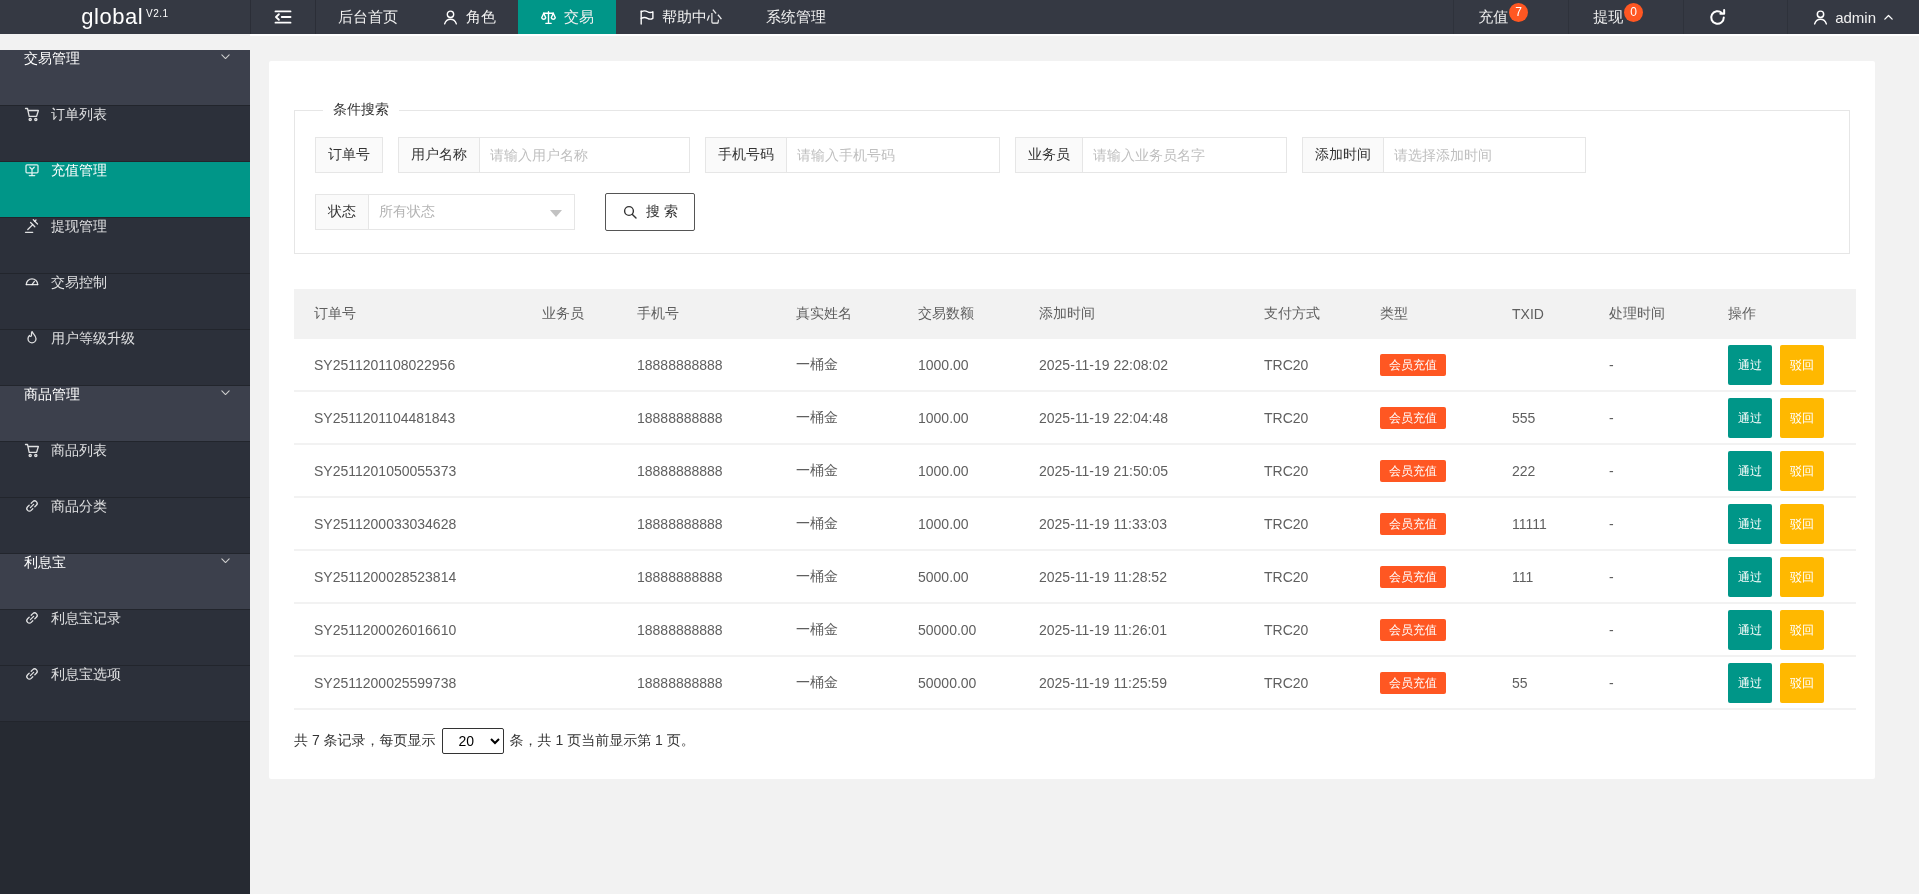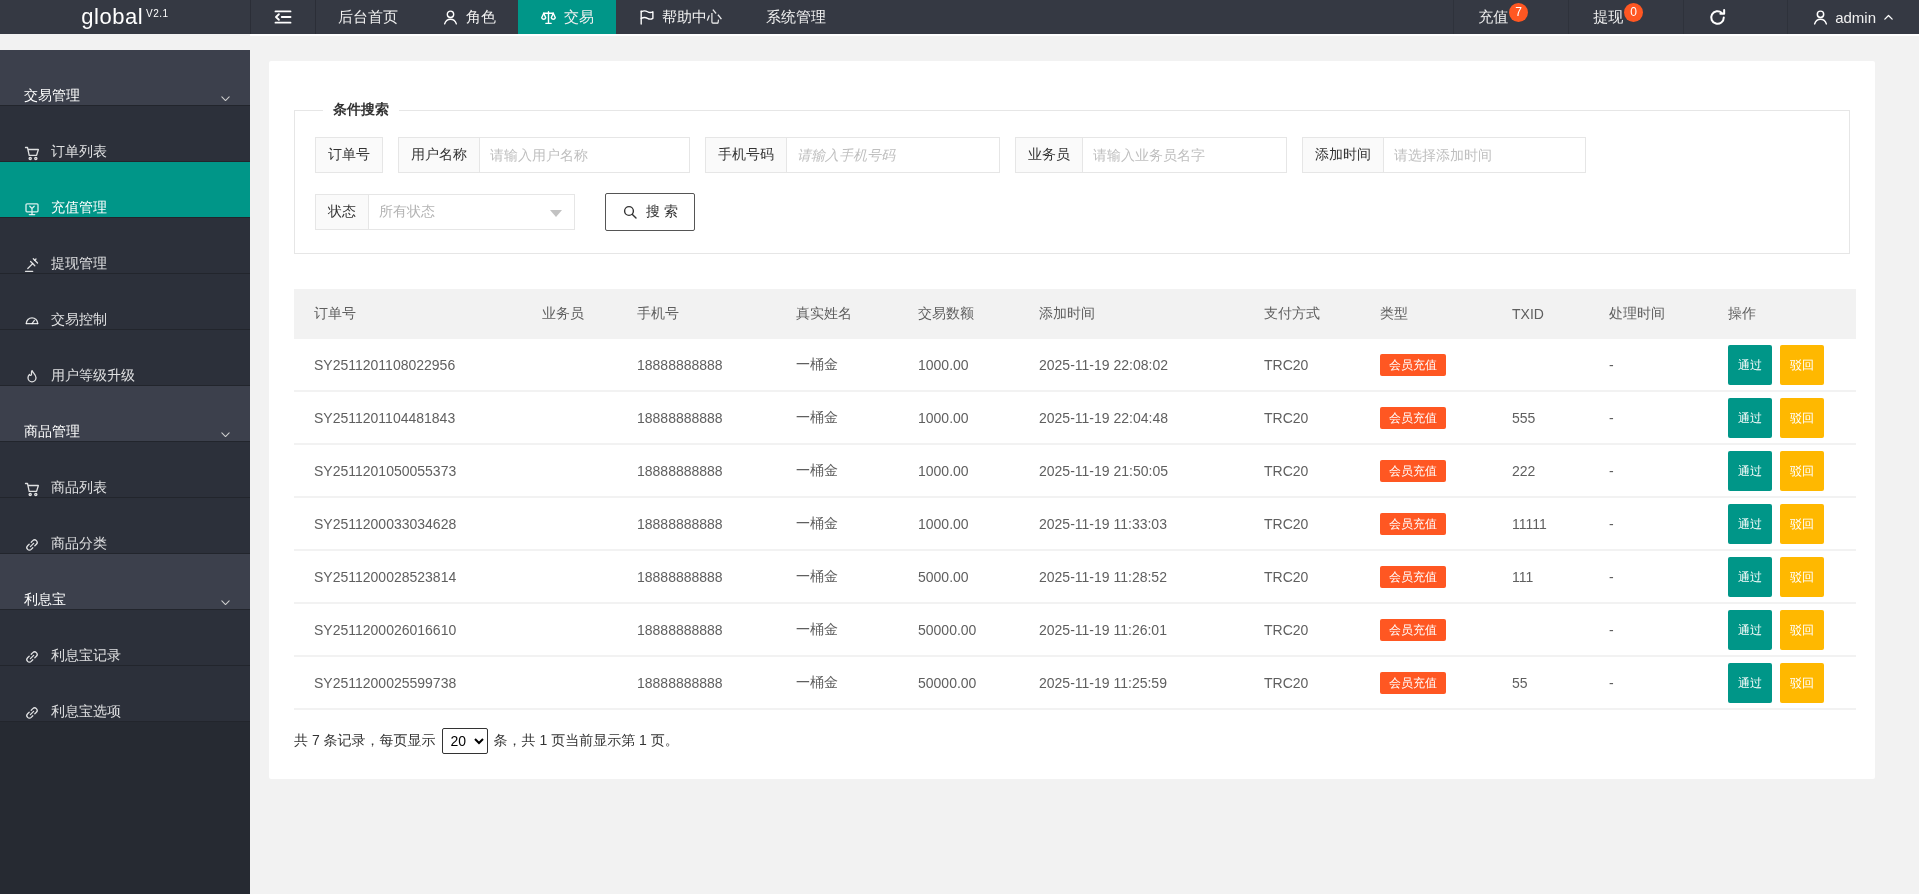--- a/index.html
+++ b/index.html
@@ -19,39 +19,39 @@
   .nav-right{margin-left:auto;display:flex;align-items:stretch;gap:36px;}
   .nav-right-item{position:relative;display:flex;align-items:center;padding:0 24px;
     font-size:15px;color:#f0f0f0;cursor:pointer;border-left:1px solid #2e323b;gap:6px;}
   .badge{position:absolute;top:3px;right:4px;min-width:19px;height:19px;line-height:19px;
     background:#FF5722;color:#fff;border-radius:10px;font-size:12px;text-align:center;
     font-style:normal;padding:0 2px;box-sizing:border-box;}
   .icon{display:inline-flex;align-items:center;justify-content:center;}
   .icon svg{display:block;}
   
   .sidebar{position:fixed;top:50px;left:0;bottom:0;width:250px;background:#262A32;z-index:9;}
-  .side-row{height:56px;display:flex;align-items:flex-end;padding:0 20px 0 24px;
+  .side-row{height:56px;display:flex;align-items:flex-start;padding:0 20px 0 24px;
     box-sizing:border-box;font-size:14px;cursor:pointer;border-bottom:1px solid #22252C;
     position:relative;color:rgba(255,255,255,.85);}
   .side-group{background:#3C404C;color:#fff;}
   .side-item{background:#2C303A;}
   .side-item .icon{margin-right:11px;color:rgba(255,255,255,.8);}
   .side-item.active{background:#009688;color:#fff;}
   .side-group .chev{position:absolute;right:18px;color:#cfcfcf;}
   
   .main{margin-left:250px;}
   .breadcrumb{height:36px;background:#fff;display:flex;align-items:center;
     padding-left:20px;font-size:14px;color:#555;gap:7px;}
   .bc-arrow{color:#bbb;font-size:15px;}
   .content{height:808px;box-sizing:border-box;overflow:hidden;}
   .card{background:#fff;margin:25px 44px 0 19px;padding:25px;border-radius:2px;
     box-sizing:border-box;min-height:712px;}
   
   fieldset.search{border:1px solid #e6e6e6;margin:15px 0 0 0;padding:18px 20px 22px 20px;}
-  fieldset.search legend{padding:0 10px;margin-left:8px;font-size:14px;color:#333;font-weight:bold;}
+  fieldset.search legend{padding:0 10px;margin-left:8px;font-size:14px;color:#333;}
   .field-row{display:flex;align-items:center;}
   .field-row.second{margin-top:20px;}
   .input-group{display:flex;align-items:stretch;margin-right:15px;}
   .ig-label{display:flex;align-items:center;background:#FAFAFA;border:1px solid #e6e6e6;
     padding:0 12px;font-size:14px;color:#333;height:36px;box-sizing:border-box;white-space:nowrap;}
   .ig-input{height:36px;box-sizing:border-box;border:1px solid #e6e6e6;border-left:none;
     padding:0 10px;font-size:14px;color:#333;outline:none;}
   .ig-input::placeholder{color:#bfbfbf;}
   .ig-select{position:relative;display:flex;align-items:center;width:206px;height:36px;
     box-sizing:border-box;border:1px solid #e6e6e6;border-left:none;padding:0 10px;
@@ -70,21 +70,21 @@
   table.grid th:first-child,table.grid td:first-child{padding-left:20px;}
   .type-badge{display:inline-block;background:#FF5722;color:#fff;font-size:12px;
     padding:5px 9px;border-radius:2px;line-height:1;}
   .btn{border:none;border-radius:2px;color:#fff;font-size:12px;padding:14px 10px;
     cursor:pointer;line-height:1;font-family:inherit;}
   .btn.approve{background:#009688;margin-right:8px;}
   .btn.reject{background:#FFB800;}
   
   .pagination{margin-top:18px;font-size:14px;color:#333;display:flex;align-items:center;gap:6px;}
   .pagination select{height:26px;font-size:14px;border:1px solid #333;border-radius:2px;
-    background:#fff;padding:0 4px;font-family:inherit;}
+    background:#fff;padding:0 12px;font-family:inherit;}
 </style>
 </head>
 <body>
 
 <header class="header">
   <div class="logo">
     <span>global</span>
     <sup>V2.1</sup>
   </div>
   <div class="nav-toggle">
@@ -298,21 +298,21 @@
         <div class="field-row" id="search-fields">
             <div class="input-group">
               <span class="ig-label">订单号</span>
             </div>
             <div class="input-group">
               <span class="ig-label">用户名称</span>
               <input class="ig-input" placeholder="请输入用户名称" style="width: 210px;">
             </div>
             <div class="input-group">
               <span class="ig-label">手机号码</span>
-              <input class="ig-input" placeholder="请输入手机号码" style="width: 213px; font-style: italic;">
+              <input class="ig-input" placeholder="请输入手机号码" style="width: 213px;">
             </div>
             <div class="input-group">
               <span class="ig-label">业务员</span>
               <input class="ig-input" placeholder="请输入业务员名字" style="width: 204px;">
             </div>
             <div class="input-group">
               <span class="ig-label">添加时间</span>
               <input class="ig-input" placeholder="请选择添加时间" style="width: 202px;">
             </div>
           </div>

